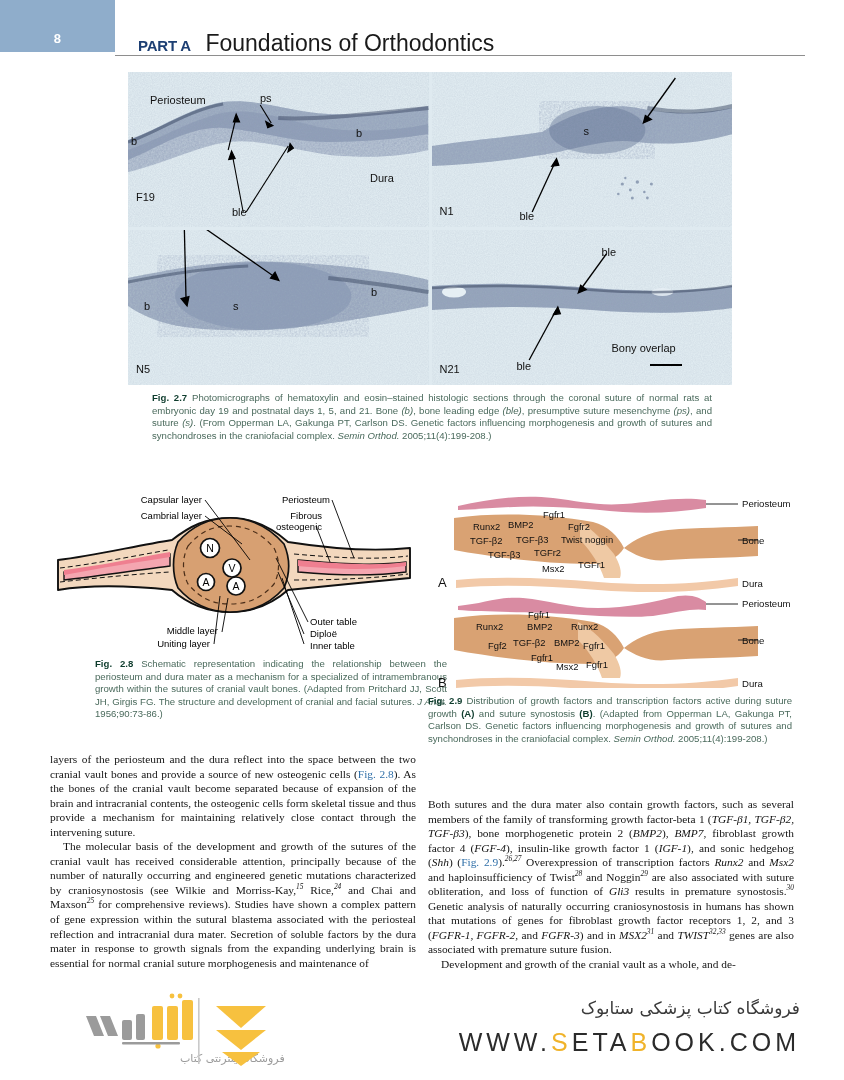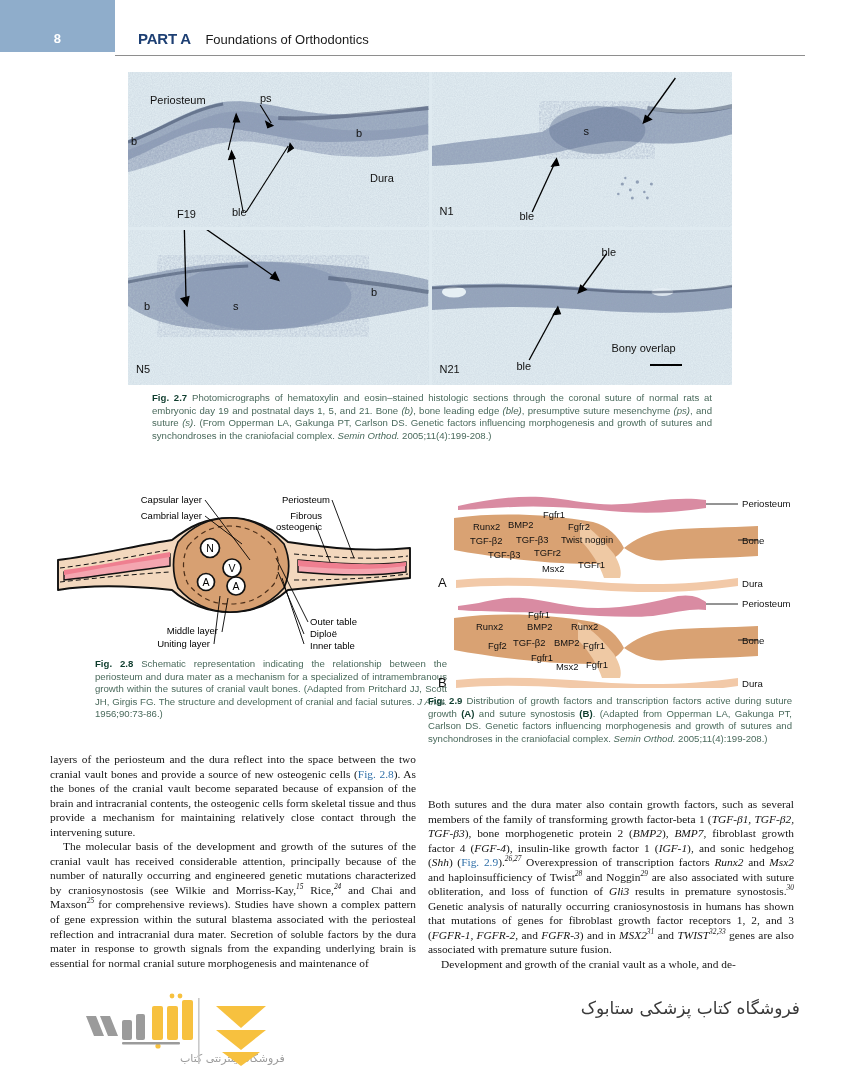--- a/index.html
+++ b/index.html
@@ -23,21 +23,21 @@
   }
   #running-head{
     position:absolute;left:138px;top:30px;
     font-family:"Liberation Sans",sans-serif;
     white-space:nowrap;
   }
   #running-head .part{
     color:#1d3f73;font-weight:bold;font-size:15px;letter-spacing:-0.2px;
   }
   #running-head .chapter{
-    color:#1a1a1a;font-size:13px;margin-left:10px;letter-spacing:0px;
+    color:#1a1a1a;font-size:23px;margin-left:10px;letter-spacing:0px;
   }
   #header-rule{
     position:absolute;left:115px;top:55px;width:690px;height:1px;
     background:#8e8e8e;
   }
 
   
   #fig27-plate{
     position:absolute;left:128px;top:72px;width:604px;height:313px;
     background:#dfeaf0;
@@ -191,21 +191,21 @@
         <line x1="143" y1="51" x2="132" y2="33"></line>
           <polygon points="144.6,53.6 137.5,49.5 139.5,55.8"></polygon>
       </g>
     </svg>
     <span class="mlabel" style="left:22px;top:22px;">Periosteum</span>
     <span class="mlabel it" style="left:132px;top:20px;">ps</span>
     <span class="mlabel it" style="left:3px;top:63px;">b</span>
     <span class="mlabel it" style="left:228px;top:55px;">b</span>
     <span class="mlabel" style="left:242px;top:100px;">Dura</span>
     <span class="mlabel it" style="left:104px;top:134px;">ble</span>
-    <span class="mlabel" style="left:8px;top:136px;margin-left:41px;">F19</span>
+    <span class="mlabel" style="left:8px;top:119px;">F19</span>
   </div>
 
   <div class="micro">
     <svg viewBox="0 0 300 155" preserveAspectRatio="none">
       <defs>
         <clipPath id="cpN1">
             <path d="M0,74 C40,68 70,66 110,60 C140,40 175,30 205,36 C240,43 270,42 300,36 L300,62 C270,70 240,74 205,70 C175,66 150,76 115,82 C80,88 40,92 0,94 Z"></path>
           </clipPath>
       </defs>
       <rect width="300" height="155" fill="#e2edf2"></rect>
@@ -481,13 +481,14 @@
       <rect x="128" y="6" width="1.6" height="66" fill="#c9c9c9"></rect>
 
       <g fill="#f7c13f">
         <path d="M146,14 L196,14 L171,36 Z"></path>
         <path d="M146,38 L196,38 L171,58 Z"></path>
         <path d="M152,60 L190,60 L171,74 Z"></path>
       </g>
     </svg>
   </div>
   <div id="site-fa">فروشگاه کتاب پزشکی ستابوک</div>
+  <div id="site-url"><span>WWW.</span><span class="hl">S</span><span>ETA</span><span class="hl">B</span><span>OOK.COM</span></div>
 </div>
 
 </body></html>

